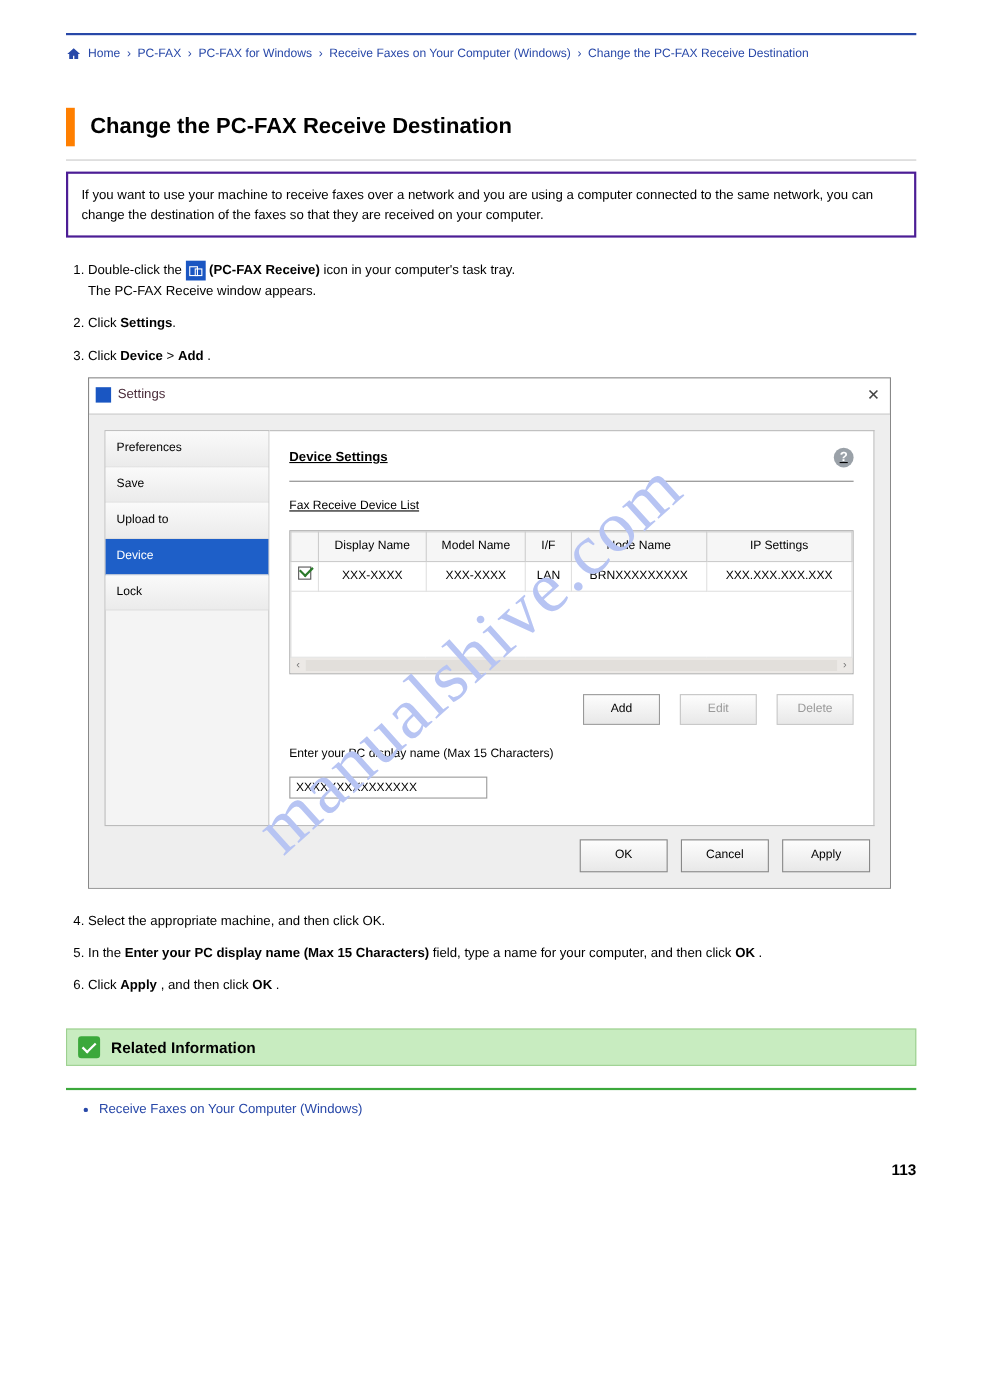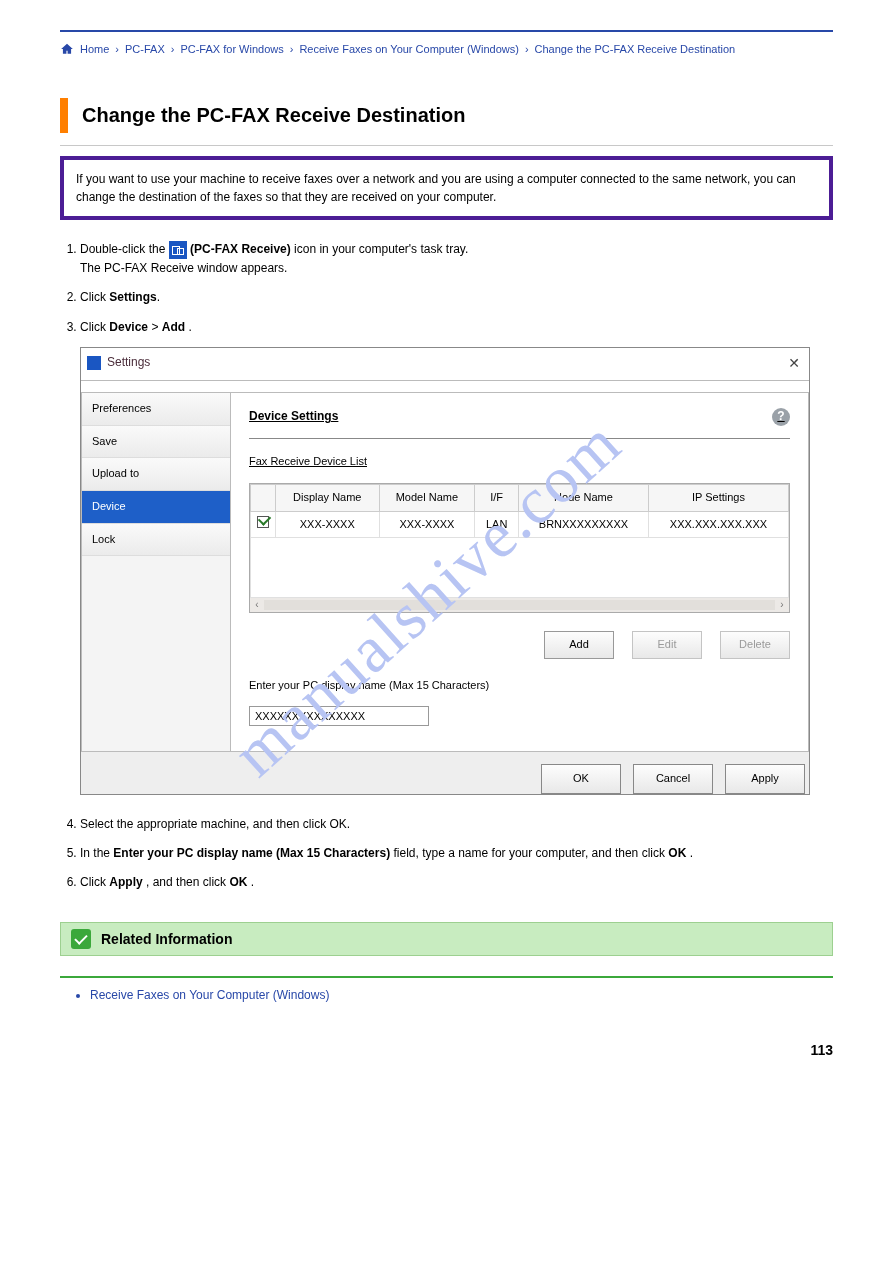--- a/index.html
+++ b/index.html
@@ -10,37 +10,37 @@
   .crumb-row { display: flex; align-items: center; gap: 6px; font-size: 11px; color: #2848a8; margin-bottom: 42px; }
   .home-ic { width: 14px; height: 14px; display: inline-block; position: relative; }
   .home-ic svg { width: 14px; height: 14px; fill: #2848a8; }
   .chev { color: #2848a8; }
 
   .heading-row { display: flex; align-items: stretch; margin-bottom: 14px; }
   .orange-bar { width: 8px; background: #ff7f00; margin-right: 14px; }
   .heading-text { font-size: 20px; font-weight: bold; padding: 6px 0; flex: 1; }
   .under-rule { border-bottom: 1px solid #c8c8c8; margin-top: -2px; margin-bottom: 10px; }
 
-  .note-box { border: 4px solid #4c1d95; padding: 10px 12px; font-size: 12px; line-height: 1.5; margin-bottom: 20px; }
+  .note-box { border: 2px solid #4c1d95; padding: 10px 12px; font-size: 12px; line-height: 1.5; margin-bottom: 20px; }
 
   .steps { list-style: decimal; padding-left: 20px; }
   .steps > li { margin-bottom: 10px; line-height: 1.6; }
   .bu-icon { display: inline-block; width: 18px; height: 18px; background: #1a56c2; vertical-align: middle; position: relative; }
   .bu-icon::before { content: ""; position: absolute; left: 3px; top: 5px; width: 6px; height: 7px; border: 1px solid #fff; }
   .bu-icon::after { content: ""; position: absolute; right: 3px; top: 7px; width: 5px; height: 5px; border: 1px solid #fff; }
   .bold { font-weight: bold; }
 
   
   .win { border: 1px solid #888; background: #fff; width: 730px; margin: 10px 0 20px 0; font-size: 11px; }
   .win-titlebar { display: flex; align-items: center; padding: 4px 6px 6px 6px; border-bottom: 1px solid #bbb; }
   .win-icon { width: 14px; height: 14px; background: #1a56c2; display: inline-block; margin-right: 6px; }
   .win-title { flex: 1; font-size: 12px; color: #4a2c3a; }
   .win-close { width: 18px; text-align: center; font-size: 14px; color: #444; cursor: default; }
 
-  .win-body { background: #eeeeee; display: flex; flex-direction: column; gap: 12px; margin-top: 11px; }
+  .win-body { padding: 14px; background: #eeeeee; display: flex; flex-direction: column; gap: 12px; }
   .win-main { display: flex; gap: 0; }
   .sidebar { width: 150px; border: 1px solid #bbb; background: #f4f4f4; }
   .sidebar-item { padding: 7px 10px; font-size: 11px; border-bottom: 1px solid #ddd; background: linear-gradient(#fafafa,#ebebeb); }
   .sidebar-item.selected { background: #1e5fc8; color: #fff; }
 
   .right-pane { flex: 1; background: #fff; padding: 14px 18px; border: 1px solid #bbb; border-left: none; min-height: 360px; display: flex; flex-direction: column; gap: 12px; position: relative; }
   .pane-head { display: flex; align-items: center; text-decoration: underline; }
   .pane-title { font-weight: bold; font-size: 12px; flex: 1; }
   .help-circle { width: 18px; height: 18px; border-radius: 50%; background: #9aa1a8; color: #fff; display: inline-flex; align-items: center; justify-content: center; font-size: 12px; font-weight: bold; }
   .pane-rule { border-top: 1px solid #888; margin-bottom: 2px; }

